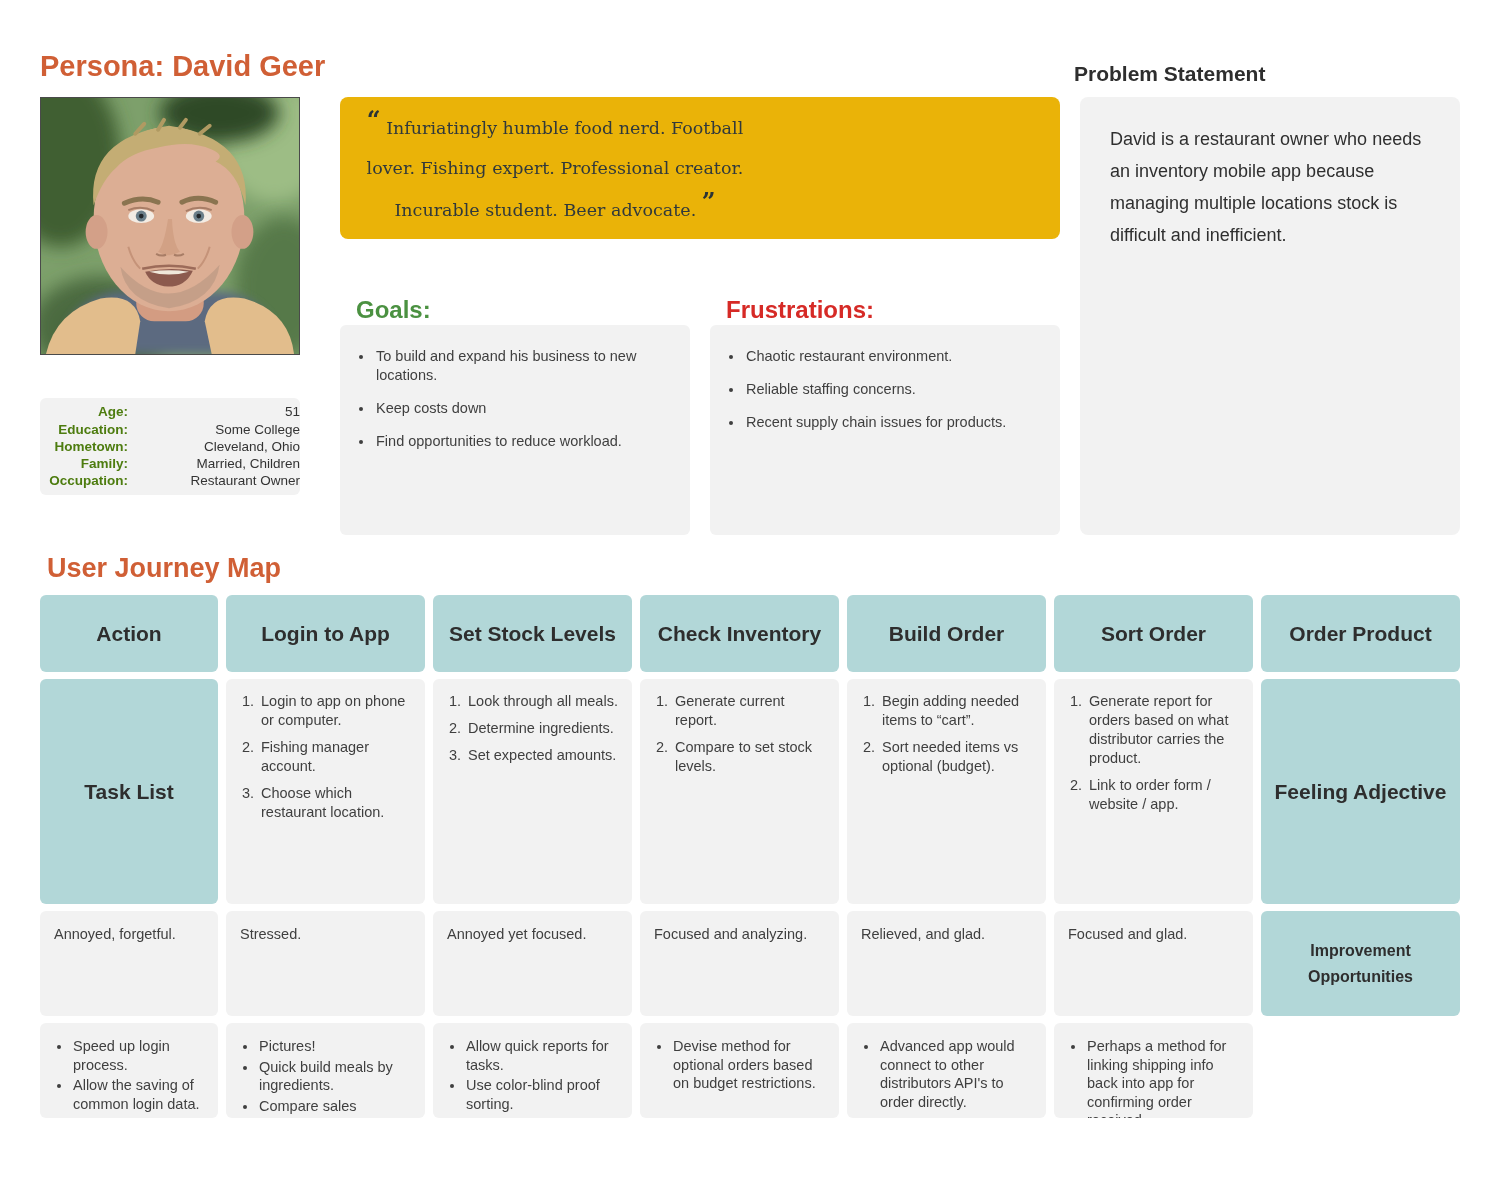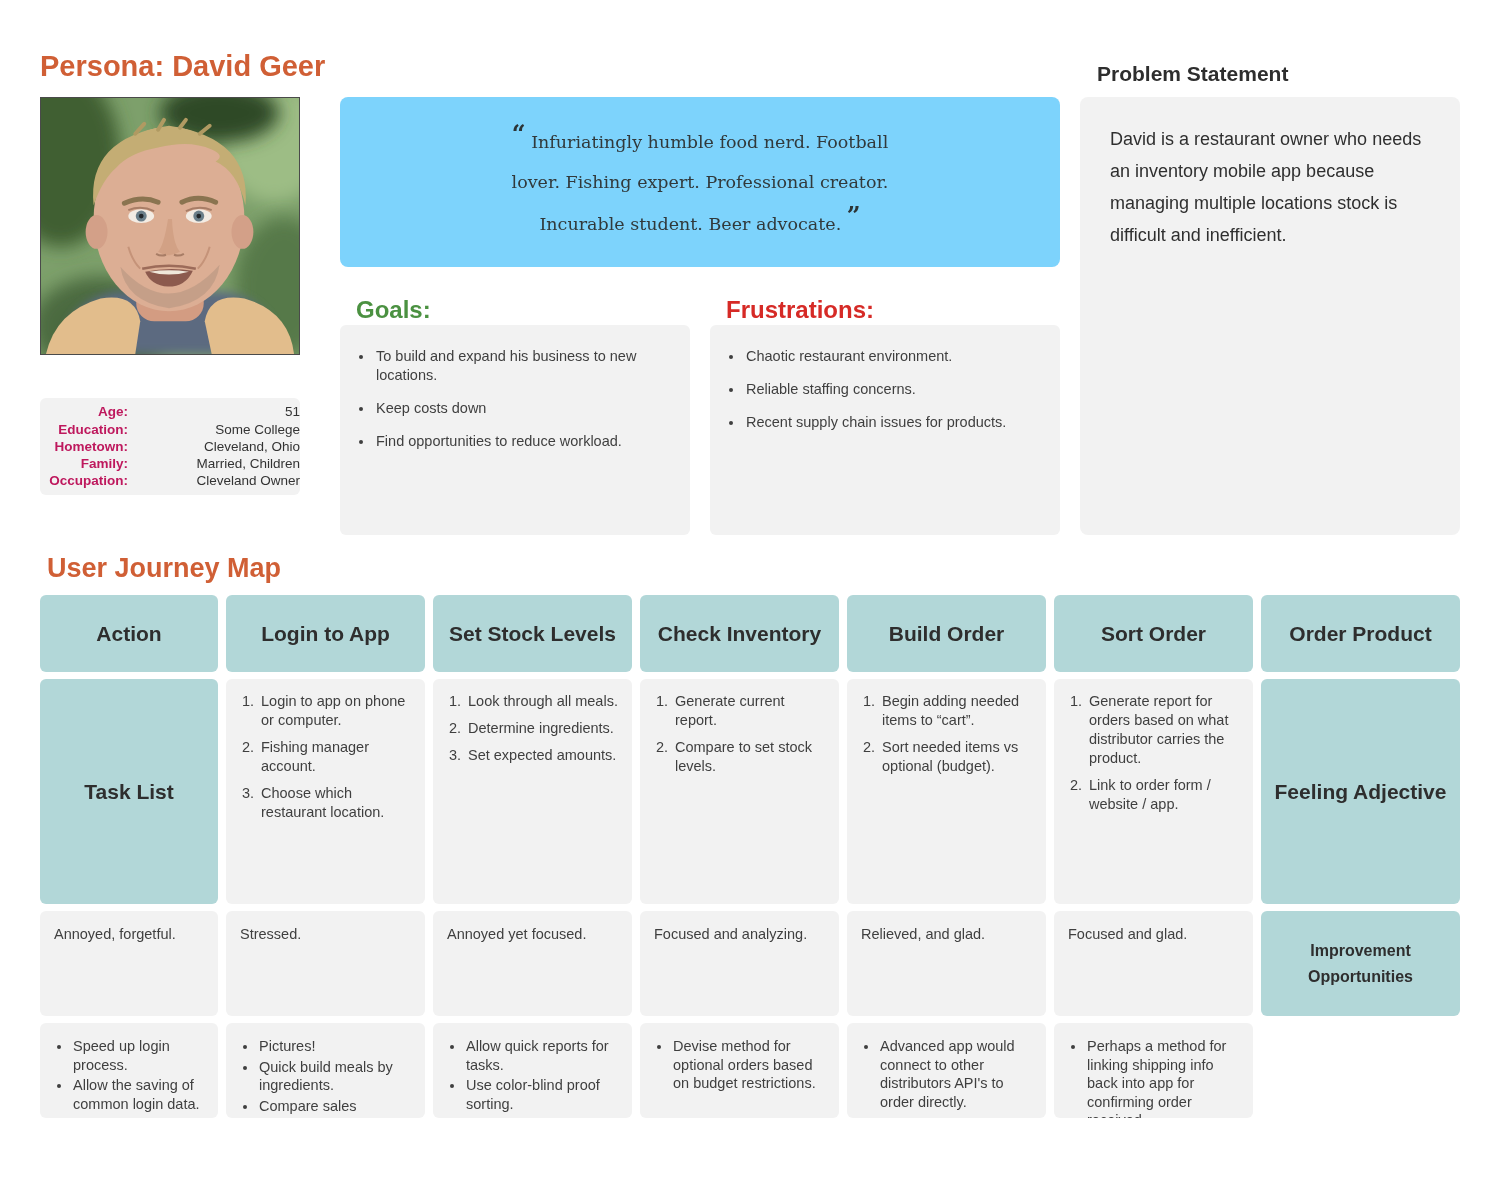--- a/index.html
+++ b/index.html
@@ -3,36 +3,36 @@
 <meta charset="utf-8">
 <style>
   * { margin:0; padding:0; box-sizing:border-box; }
   html,body { background:#ffffff; }
   body { font-family:"Liberation Sans", sans-serif; color:#3d3d3d; }
   .page { position:relative; width:1500px; height:1200px; background:#fff; overflow:hidden; }
 
   
   .persona-title { position:absolute; left:40px; top:50px; font-size:29px; font-weight:bold; color:#d05f35; }
   .journey-title { position:absolute; left:47px; top:553px; font-size:27px; font-weight:bold; color:#d05f35; }
-  .problem-heading { position:absolute; left:1097px; top:62px; font-size:21px; font-weight:bold; color:#2e2e2e; }
+  .problem-heading { position:absolute; left:1074px; top:62px; font-size:21px; font-weight:bold; color:#2e2e2e; }
 
   
   .photo { position:absolute; left:40px; top:97px; width:260px; height:258px; border:1px solid #4a4a4a; background:#7da06b; }
   .photo svg { display:block; width:100%; height:100%; }
 
   
   .demo-card { position:absolute; left:40px; top:398px; width:260px; height:97px; background:#f2f2f2; border-radius:6px;
                display:flex; align-items:center; }
   .demo-grid { width:100%; display:grid; grid-template-columns:88px 1fr; column-gap:9px; row-gap:0; font-size:13.5px; line-height:17.3px; }
-  .demo-label { text-align:right; font-weight:bold; color:#be185d; }
+  .demo-label { text-align:right; font-weight:bold; color:#4d7c0f; }
   .demo-value { text-align:right; color:#333; }
 
   
-  .quote-box { position:absolute; left:340px; top:97px; width:720px; height:170px; background:#7dd3fc; border-radius:8px;
-               display:flex; align-items:center; justify-content:center; }
+  .quote-box { position:absolute; left:340px; top:97px; width:720px; height:142px; background:#eab308; border-radius:8px;
+               display:flex; align-items:center; justify-content:flex-start; }
   .quote-text { width:430px; text-align:center; font-family:"DejaVu Serif", serif; font-size:17.5px; line-height:40px; color:#31393b; }
   .qmark { font-family:"DejaVu Serif", serif; font-weight:bold; font-size:24px; position:relative; top:-6px; color:#2c3436; }
 
   
   .sec-heading { position:absolute; font-size:24px; font-weight:bold; }
   .goals-heading { left:356px; top:296px; color:#4b9141; }
   .frus-heading { left:726px; top:296px; color:#d62a26; }
   .sec-card { position:absolute; top:325px; width:350px; height:210px; background:#f2f2f2; border-radius:6px; padding:22px 18px 18px 34px; }
   .goals-card { left:340px; }
   .frus-card { left:710px; }
@@ -127,21 +127,21 @@
     <div class="demo-grid">
       <span class="demo-label">Age:</span>
       <span class="demo-value">51</span>
       <span class="demo-label">Education:</span>
       <span class="demo-value">Some College</span>
       <span class="demo-label">Hometown:</span>
       <span class="demo-value">Cleveland, Ohio</span>
       <span class="demo-label">Family:</span>
       <span class="demo-value">Married, Children</span>
       <span class="demo-label">Occupation:</span>
-      <span class="demo-value">Cleveland Owner</span>
+      <span class="demo-value">Restaurant Owner</span>
     </div>
   </div>
 
   <div class="quote-box">
     <p class="quote-text"><span class="qmark">“</span> <span>Infuriatingly humble food nerd. Football lover. Fishing expert. Professional creator. Incurable student. Beer advocate.</span> <span class="qmark">”</span></p>
   </div>
 
   <h2 class="sec-heading goals-heading">Goals:</h2>
   <div class="sec-card goals-card">
     <ul>

